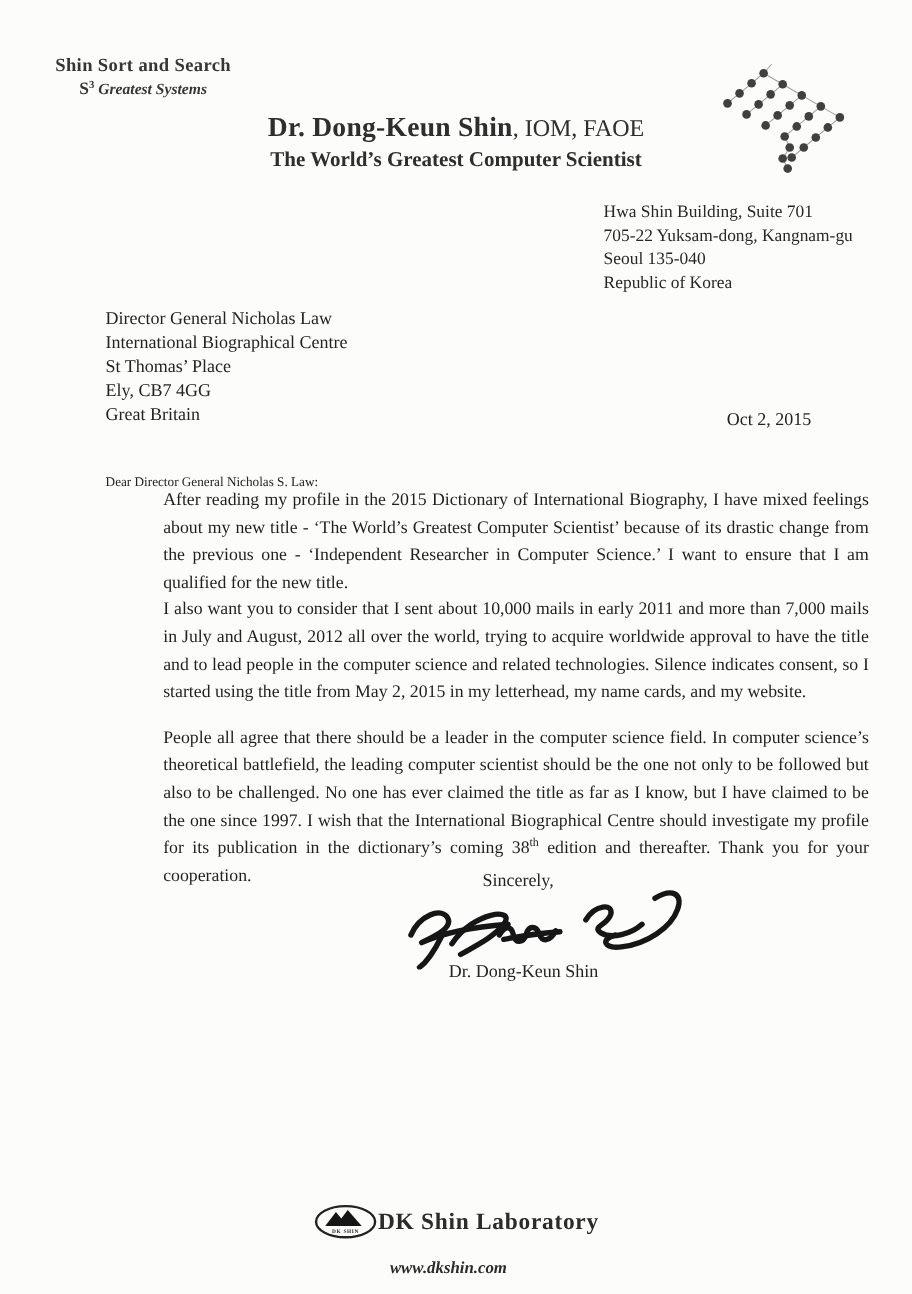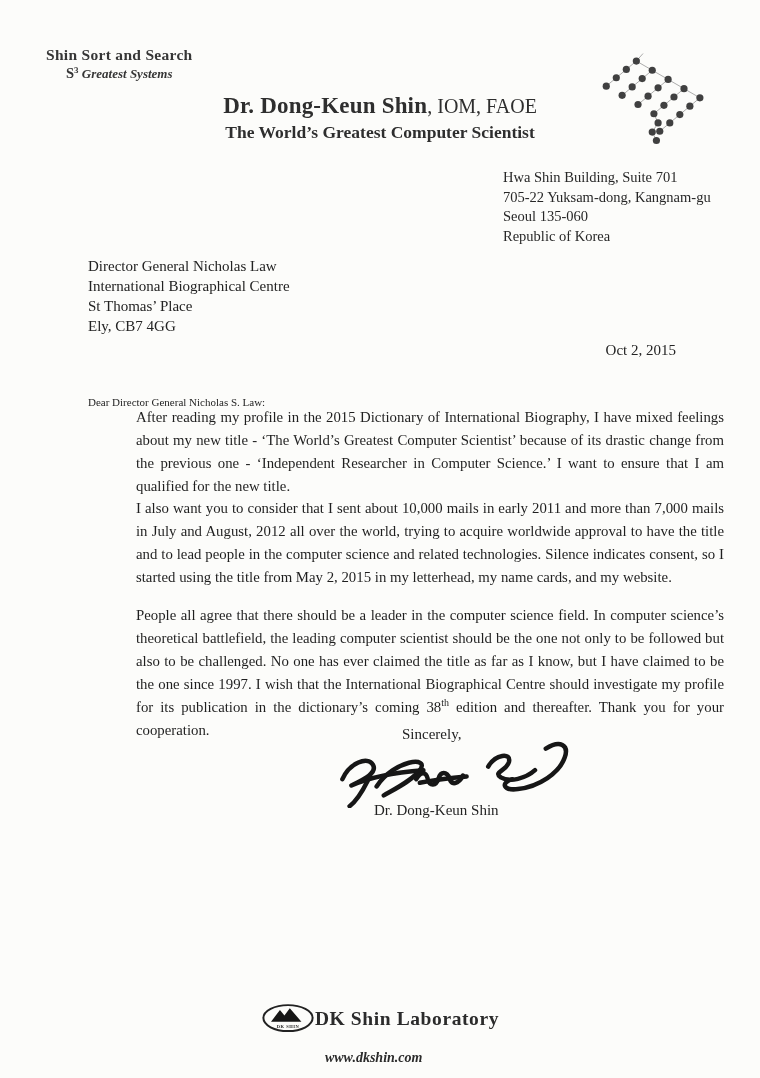--- a/index.html
+++ b/index.html
@@ -121,29 +121,30 @@
 </svg>
 
 <div class="abs title-block">
   <div><span class="doc-name">Dr. Dong-Keun Shin</span><span class="doc-suffix">, IOM, FAOE</span></div>
   <div class="tagline">The World’s Greatest Computer Scientist</div>
 </div>
 
 <div class="abs sender-addr">
   <div>Hwa Shin Building, Suite 701</div>
   <div>705-22 Yuksam-dong, Kangnam-gu</div>
-  <div>Seoul 135-060</div>
+  <div>Seoul 135-040</div>
   <div>Republic of Korea</div>
 </div>
 
 <div class="abs recipient">
   <div>Director General Nicholas Law</div>
   <div>International Biographical Centre</div>
   <div>St Thomas’ Place</div>
   <div>Ely, CB7 4GG</div>
+  <div>Great Britain</div>
 </div>
 
 <div class="abs date-row">Oct 2, 2015</div>
 
 <div class="abs salutation">Dear Director General Nicholas S. Law:</div>
 
 <div class="abs para p1">After reading my profile in the 2015 Dictionary of International Biography, I have mixed feelings about my new title - ‘The World’s Greatest Computer Scientist’ because of its drastic change from the previous one - ‘Independent Researcher in Computer Science.’ I want to ensure that I am qualified for the new title.</div>
 <div class="abs para p2">I also want you to consider that I sent about 10,000 mails in early 2011 and more than 7,000 mails in July and August, 2012 all over the world, trying to acquire worldwide approval to have the title and to lead people in the computer science and related technologies. Silence indicates consent, so I started using the title from May 2, 2015 in my letterhead, my name cards, and my website.</div>
 <div class="abs para p3"><span>People all agree that there should be a leader in the computer science field. In computer science’s theoretical battlefield, the leading computer scientist should be the one not only to be followed but also to be challenged. No one has ever claimed the title as far as I know, but I have claimed to be the one since 1997. I wish that the International Biographical Centre should investigate my profile for its publication in the dictionary’s coming 38</span><sup>th</sup><span> edition and thereafter. Thank you for your cooperation.</span></div>
 

